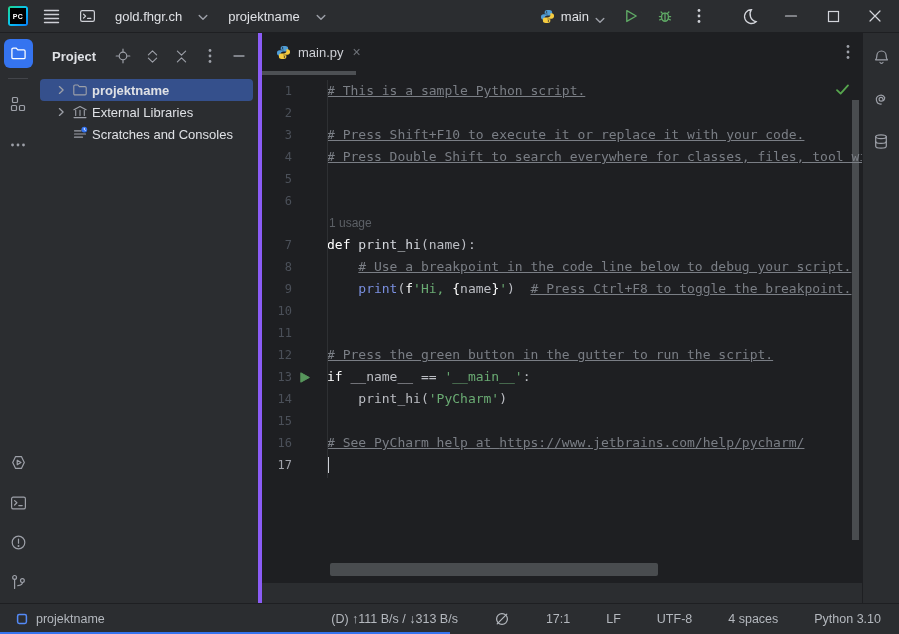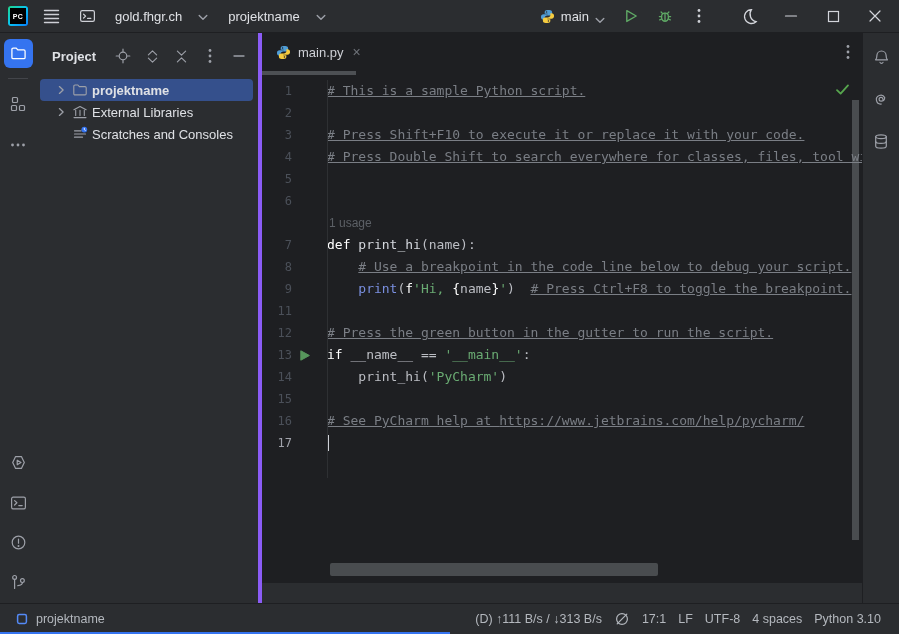--- a/index.html
+++ b/index.html
@@ -70,21 +70,21 @@
   .inlay{color:#5c6066;font-size:12px;font-family:"Liberation Sans",sans-serif;margin-left:2px;}
   .caret{display:inline-block;width:2px;height:16px;background:#ced0d6;}
   .check-icon{position:absolute;top:7px;right:12px;display:flex;}
   .vscroll{position:absolute;right:3px;top:24px;width:7px;height:440px;background:rgba(126,130,136,.45);}
   .hscroll{position:absolute;left:68px;bottom:6px;height:13px;width:328px;background:rgba(126,130,136,.45);border-radius:2px;}
   .bottom-strip{flex:0 0 21px;background:#2b2d30;border-top:1px solid #1e1f22;}
   
   .statusbar{flex:0 0 31px;display:flex;align-items:center;justify-content:space-between;
     padding:0 18px 0 16px;border-top:1px solid #1e1f22;color:#b4b8be;font-size:12.5px;}
   .sb-left{display:flex;align-items:center;gap:8px;}
-  .sb-right{display:flex;align-items:center;gap:12px;margin-left:32px;}
+  .sb-right{display:flex;align-items:center;gap:36px;margin-left:32px;}
   .sb-item{display:flex;align-items:center;color:#b4b8be;}
   .progress{position:absolute;left:0;bottom:0;height:2px;background:#3574f0;z-index:5;}
 </style>
 </head>
 <body>
 
 <div class="window">
 
   <div class="titlebar">
     <div class="tb-left">
@@ -337,20 +337,21 @@
             <div class="cline"><span class="ln">1</span><span class="gslot"></span><span class="code"><span class="tk-com"># This is a sample Python script.</span></span></div>
             <div class="cline"><span class="ln">2</span><span class="gslot"></span><span class="code"></span></div>
             <div class="cline"><span class="ln">3</span><span class="gslot"></span><span class="code"><span class="tk-com"># Press Shift+F10 to execute it or replace it with your code.</span></span></div>
             <div class="cline"><span class="ln">4</span><span class="gslot"></span><span class="code"><span class="tk-com"># Press Double Shift to search everywhere for classes, files, tool windows, actions, and settings.</span></span></div>
             <div class="cline"><span class="ln">5</span><span class="gslot"></span><span class="code"></span></div>
             <div class="cline"><span class="ln">6</span><span class="gslot"></span><span class="code"></span></div>
             <div class="cline"><span class="ln"></span><span class="gslot"></span><span class="inlay">1 usage</span></div>
             <div class="cline"><span class="ln">7</span><span class="gslot"></span><span class="code"><span class="tk-kw">def </span><span class="tk-fn">print_hi</span><span class="tk-t">(name):</span></span></div>
             <div class="cline"><span class="ln">8</span><span class="gslot"></span><span class="code"><span class="tk-t">    </span><span class="tk-com"># Use a breakpoint in the code line below to debug your script.</span></span></div>
             <div class="cline"><span class="ln">9</span><span class="gslot"></span><span class="code"><span class="tk-t">    </span><span class="tk-b">print</span><span class="tk-t">(</span><span class="tk-kw">f</span><span class="tk-str">'Hi, </span><span class="tk-kw">{</span><span class="tk-t">name</span><span class="tk-kw">}</span><span class="tk-str">'</span><span class="tk-t">)  </span><span class="tk-com"># Press Ctrl+F8 to toggle the breakpoint.</span></span></div>
+            <div class="cline"><span class="ln">10</span><span class="gslot"></span><span class="code"></span></div>
             <div class="cline"><span class="ln">11</span><span class="gslot"></span><span class="code"></span></div>
             <div class="cline"><span class="ln">12</span><span class="gslot"></span><span class="code"><span class="tk-com"># Press the green button in the gutter to run the script.</span></span></div>
             <div class="cline"><span class="ln">13</span><span class="gslot"><svg width="12" height="13" viewBox="0 0 12 13" fill="#57965c" stroke="#57965c" stroke-width="1" stroke-linejoin="round">
                   <path d="M1.8 1.8l8.6 4.7-8.6 4.7z"></path>
                 </svg></span><span class="code"><span class="tk-kw">if </span><span class="tk-t">__name__ == </span><span class="tk-str">'__main__'</span><span class="tk-t">:</span></span></div>
             <div class="cline"><span class="ln">14</span><span class="gslot"></span><span class="code"><span class="tk-t">    print_hi(</span><span class="tk-str">'PyCharm'</span><span class="tk-t">)</span></span></div>
             <div class="cline"><span class="ln">15</span><span class="gslot"></span><span class="code"></span></div>
             <div class="cline"><span class="ln">16</span><span class="gslot"></span><span class="code"><span class="tk-com"># See PyCharm help at </span><span class="tk-url">https://www.jetbrains.com/help/pycharm/</span></span></div>
             <div class="cline"><span class="ln current">17</span><span class="gslot"></span><span class="code"><span class="caret"></span></span></div>
           </div>

